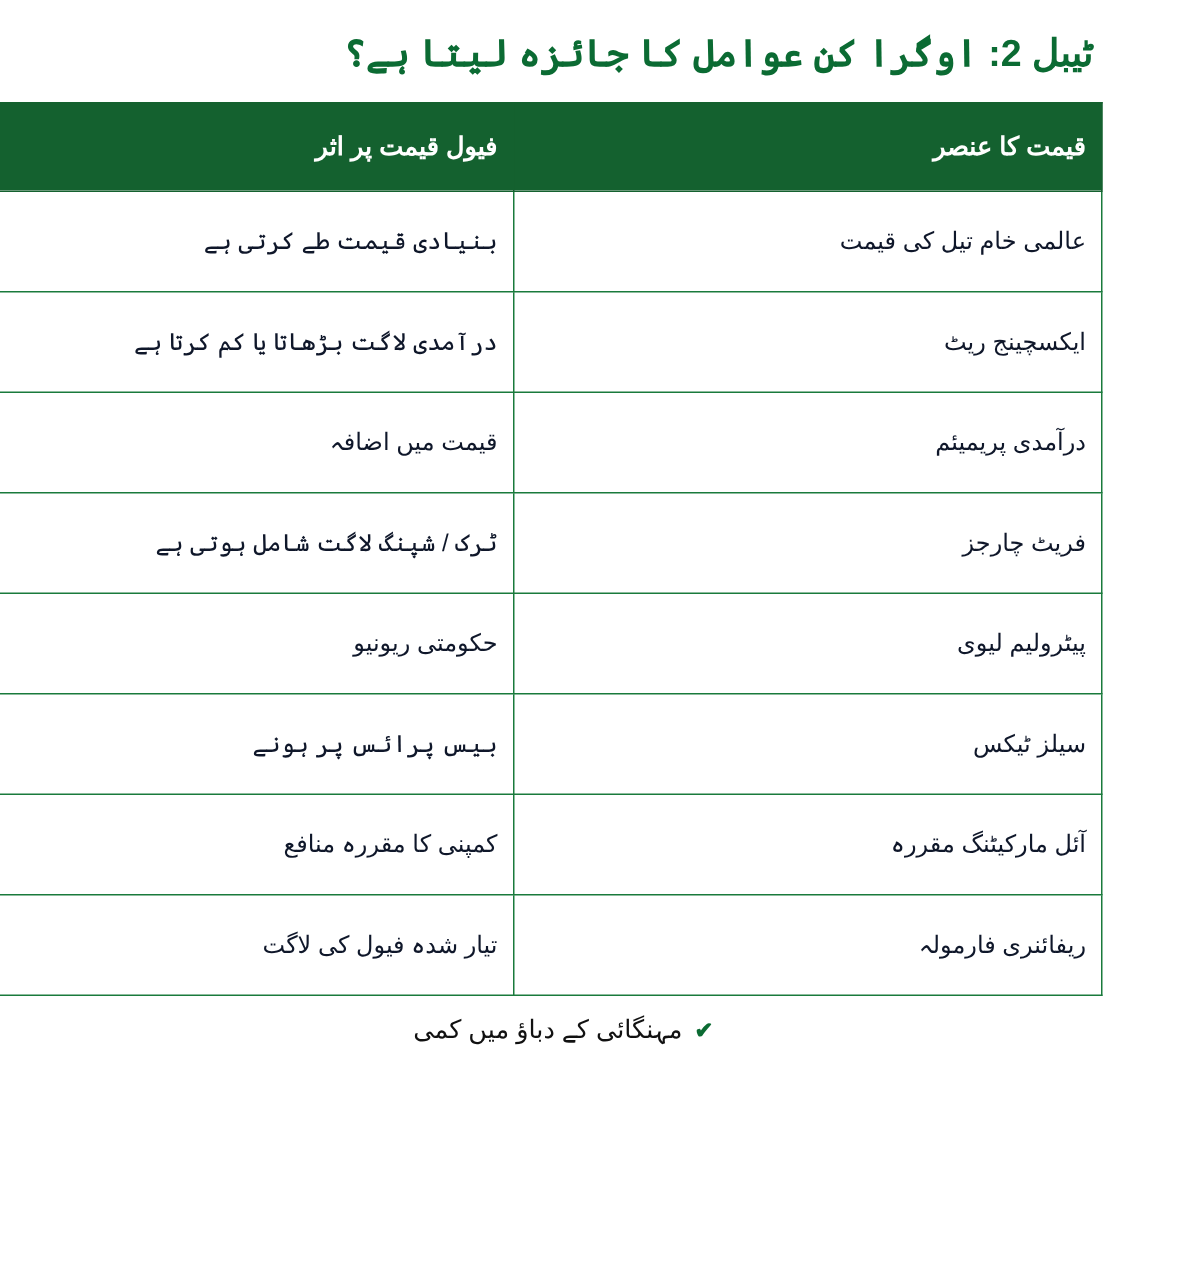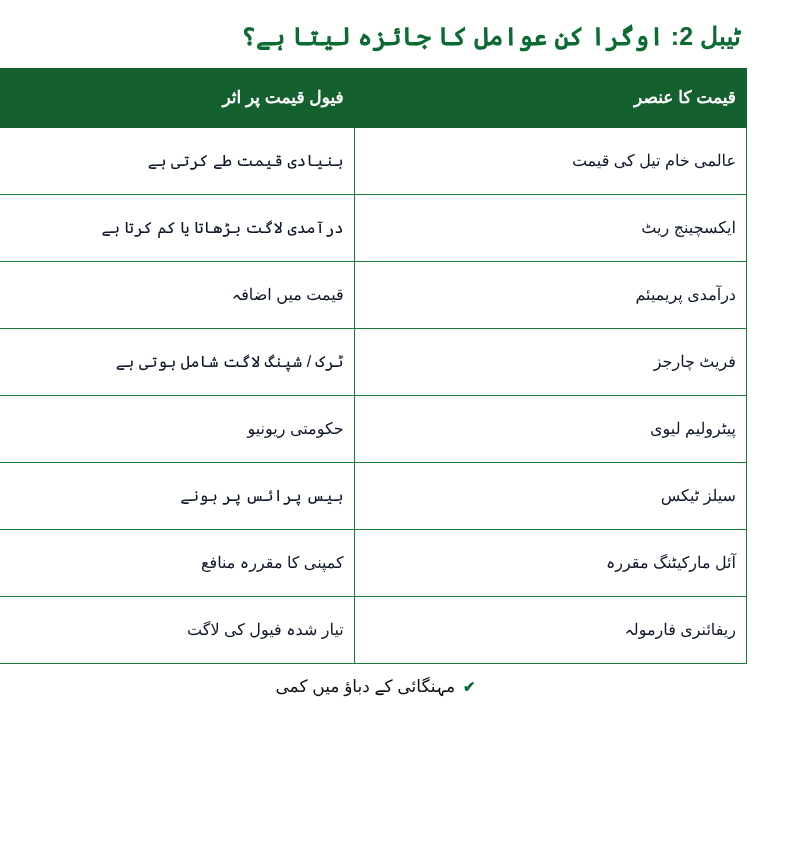--- a/index.html
+++ b/index.html
@@ -12,21 +12,21 @@
     background: #ffffff;
     font-family: "Liberation Sans", sans-serif;
     color: #111111;
     overflow: hidden;
   }
   .page {
     position: relative;
     width: 751px;
     height: 852px;
     box-sizing: border-box;
-    padding: 0 4px;
+    padding: 0 16px;
   }
 
   
   .heading-1 {
     direction: rtl;
     text-align: right;
     font-size: 25px;
     font-weight: bold;
     color: #0b6b33;
     padding: 18px 6px 12px 6px;

